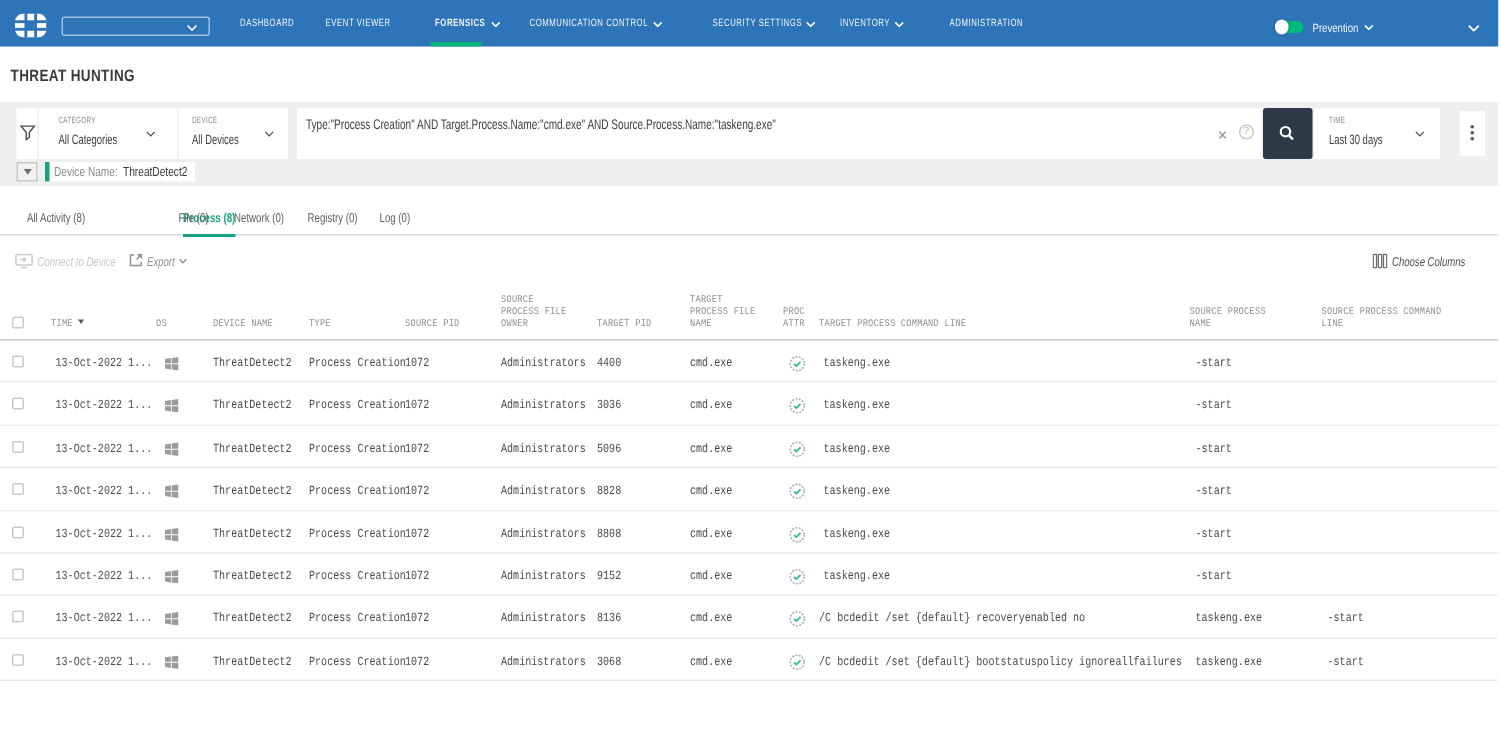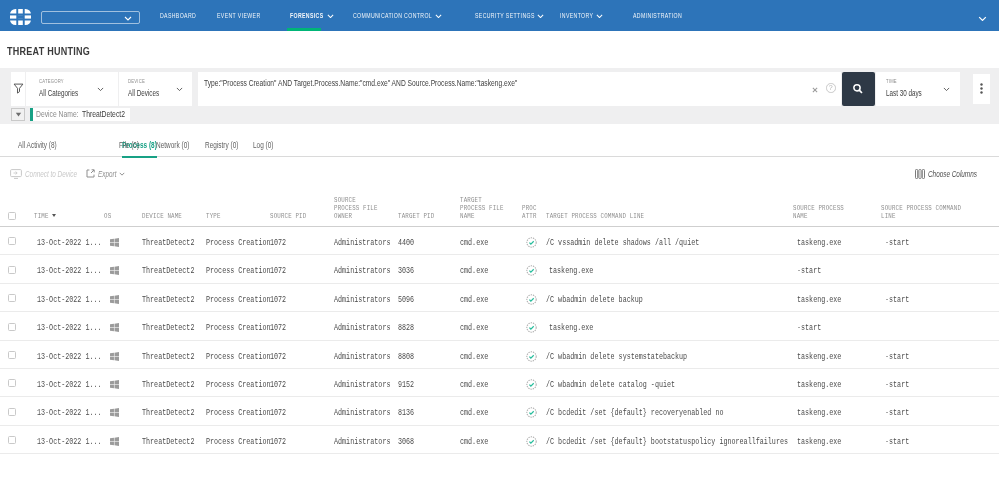--- a/index.html
+++ b/index.html
@@ -174,20 +174,29 @@
         <svg width="7" height="4.5" viewBox="0 0 8 5">
           <polyline points="1,1 4,4 7,1" fill="none" stroke="#ffffff" stroke-width="1.2"></polyline>
         </svg>
       </div>
 
       <div class="nav-item nav-item-7">
         <span class="tx" style="margin-right: -16.8825px;">ADMINISTRATION</span>
 
       </div>
 
+    <div class="mode">
+      <span class="toggle">
+          <span class="knob"></span>
+        </span>
+      <span class="mode-label"><span class="tx" style="margin-right: -7.40002px;">Prevention</span></span>
+      <svg width="7" height="4.5" viewBox="0 0 8 5">
+          <polyline points="1,1 4,4 7,1" fill="none" stroke="#ffffff" stroke-width="1.2"></polyline>
+        </svg>
+    </div>
     <svg class="nav-right-chevron" width="9" height="5.5" viewBox="0 0 8 5">
         <polyline points="1,1 4,4 7,1" fill="none" stroke="#ffffff" stroke-width="1.1"></polyline>
       </svg>
   </header>
 
   <h1 class="page-title"><span class="tx" style="margin-right: -18.0519px;">THREAT HUNTING</span></h1>
 
   <section class="filterbar">
     <div class="fcell fc-funnel">
       <svg width="11" height="11" viewBox="0 0 12 12">
@@ -350,21 +359,20 @@
           <div class="td"><span class="tx" style="margin-right: -3.04031px;">1072</span></div>
           <div class="td"><span class="tx" style="margin-right: -10.0447px;">Administrators</span></div>
           <div class="td"><span class="tx" style="margin-right: -3.04031px;">4400</span></div>
           <div class="td"><span class="tx" style="margin-right: -5.59891px;">cmd.exe</span></div>
           <div class="td td-attr">
             <svg width="11" height="11" viewBox="0 0 12 12">
               <circle cx="6" cy="6" r="5.1" fill="none" stroke="#ababab" stroke-width="1.1" stroke-dasharray="1.5,1"></circle>
               <path d="M3.7,6.2 L5.3,7.7 L8.4,4.6" fill="none" stroke="#27bd9c" stroke-width="1.3"></path>
             </svg>
           </div>
-          <div class="td"><span class="tx" style="margin-right: -26.6887px;">/C vssadmin delete shadows /all /quiet</span></div>
           <div class="td td-sname"><span class="tx" style="margin-right: -8.7525px;">taskeng.exe</span></div>
           <div class="td td-scmd"><span class="tx" style="margin-right: -3.68591px;">-start</span></div>
         </div>
       </div>
 
       <div class="row row-2">
         <div class="grid">
           <div class="td td-check"><span class="checkbox"></span></div>
           <div class="td td-time"><span class="tx" style="margin-right: -11.4253px;">13-Oct-2022 1...</span></div>
           <div class="td td-os">
@@ -409,21 +417,20 @@
           <div class="td"><span class="tx" style="margin-right: -3.04031px;">1072</span></div>
           <div class="td"><span class="tx" style="margin-right: -10.0447px;">Administrators</span></div>
           <div class="td"><span class="tx" style="margin-right: -3.04031px;">5096</span></div>
           <div class="td"><span class="tx" style="margin-right: -5.59891px;">cmd.exe</span></div>
           <div class="td td-attr">
             <svg width="11" height="11" viewBox="0 0 12 12">
               <circle cx="6" cy="6" r="5.1" fill="none" stroke="#ababab" stroke-width="1.1" stroke-dasharray="1.5,1"></circle>
               <path d="M3.7,6.2 L5.3,7.7 L8.4,4.6" fill="none" stroke="#27bd9c" stroke-width="1.3"></path>
             </svg>
           </div>
-          <div class="td"><span class="tx" style="margin-right: -18.7972px;">/C wbadmin delete backup</span></div>
           <div class="td td-sname"><span class="tx" style="margin-right: -8.7525px;">taskeng.exe</span></div>
           <div class="td td-scmd"><span class="tx" style="margin-right: -3.68591px;">-start</span></div>
         </div>
       </div>
 
       <div class="row row-4">
         <div class="grid">
           <div class="td td-check"><span class="checkbox"></span></div>
           <div class="td td-time"><span class="tx" style="margin-right: -11.4253px;">13-Oct-2022 1...</span></div>
           <div class="td td-os">
@@ -468,21 +475,20 @@
           <div class="td"><span class="tx" style="margin-right: -3.04031px;">1072</span></div>
           <div class="td"><span class="tx" style="margin-right: -10.0447px;">Administrators</span></div>
           <div class="td"><span class="tx" style="margin-right: -3.04031px;">8808</span></div>
           <div class="td"><span class="tx" style="margin-right: -5.59891px;">cmd.exe</span></div>
           <div class="td td-attr">
             <svg width="11" height="11" viewBox="0 0 12 12">
               <circle cx="6" cy="6" r="5.1" fill="none" stroke="#ababab" stroke-width="1.1" stroke-dasharray="1.5,1"></circle>
               <path d="M3.7,6.2 L5.3,7.7 L8.4,4.6" fill="none" stroke="#27bd9c" stroke-width="1.3"></path>
             </svg>
           </div>
-          <div class="td"><span class="tx" style="margin-right: -26.942px;">/C wbadmin delete systemstatebackup</span></div>
           <div class="td td-sname"><span class="tx" style="margin-right: -8.7525px;">taskeng.exe</span></div>
           <div class="td td-scmd"><span class="tx" style="margin-right: -3.68591px;">-start</span></div>
         </div>
       </div>
 
       <div class="row row-6">
         <div class="grid">
           <div class="td td-check"><span class="checkbox"></span></div>
           <div class="td td-time"><span class="tx" style="margin-right: -11.4253px;">13-Oct-2022 1...</span></div>
           <div class="td td-os">
@@ -498,21 +504,20 @@
           <div class="td"><span class="tx" style="margin-right: -3.04031px;">1072</span></div>
           <div class="td"><span class="tx" style="margin-right: -10.0447px;">Administrators</span></div>
           <div class="td"><span class="tx" style="margin-right: -3.04031px;">9152</span></div>
           <div class="td"><span class="tx" style="margin-right: -5.59891px;">cmd.exe</span></div>
           <div class="td td-attr">
             <svg width="11" height="11" viewBox="0 0 12 12">
               <circle cx="6" cy="6" r="5.1" fill="none" stroke="#ababab" stroke-width="1.1" stroke-dasharray="1.5,1"></circle>
               <path d="M3.7,6.2 L5.3,7.7 L8.4,4.6" fill="none" stroke="#27bd9c" stroke-width="1.3"></path>
             </svg>
           </div>
-          <div class="td"><span class="tx" style="margin-right: -23.1166px;">/C wbadmin delete catalog -quiet</span></div>
           <div class="td td-sname"><span class="tx" style="margin-right: -8.7525px;">taskeng.exe</span></div>
           <div class="td td-scmd"><span class="tx" style="margin-right: -3.68591px;">-start</span></div>
         </div>
       </div>
 
       <div class="row row-7">
         <div class="grid">
           <div class="td td-check"><span class="checkbox"></span></div>
           <div class="td td-time"><span class="tx" style="margin-right: -11.4253px;">13-Oct-2022 1...</span></div>
           <div class="td td-os">

